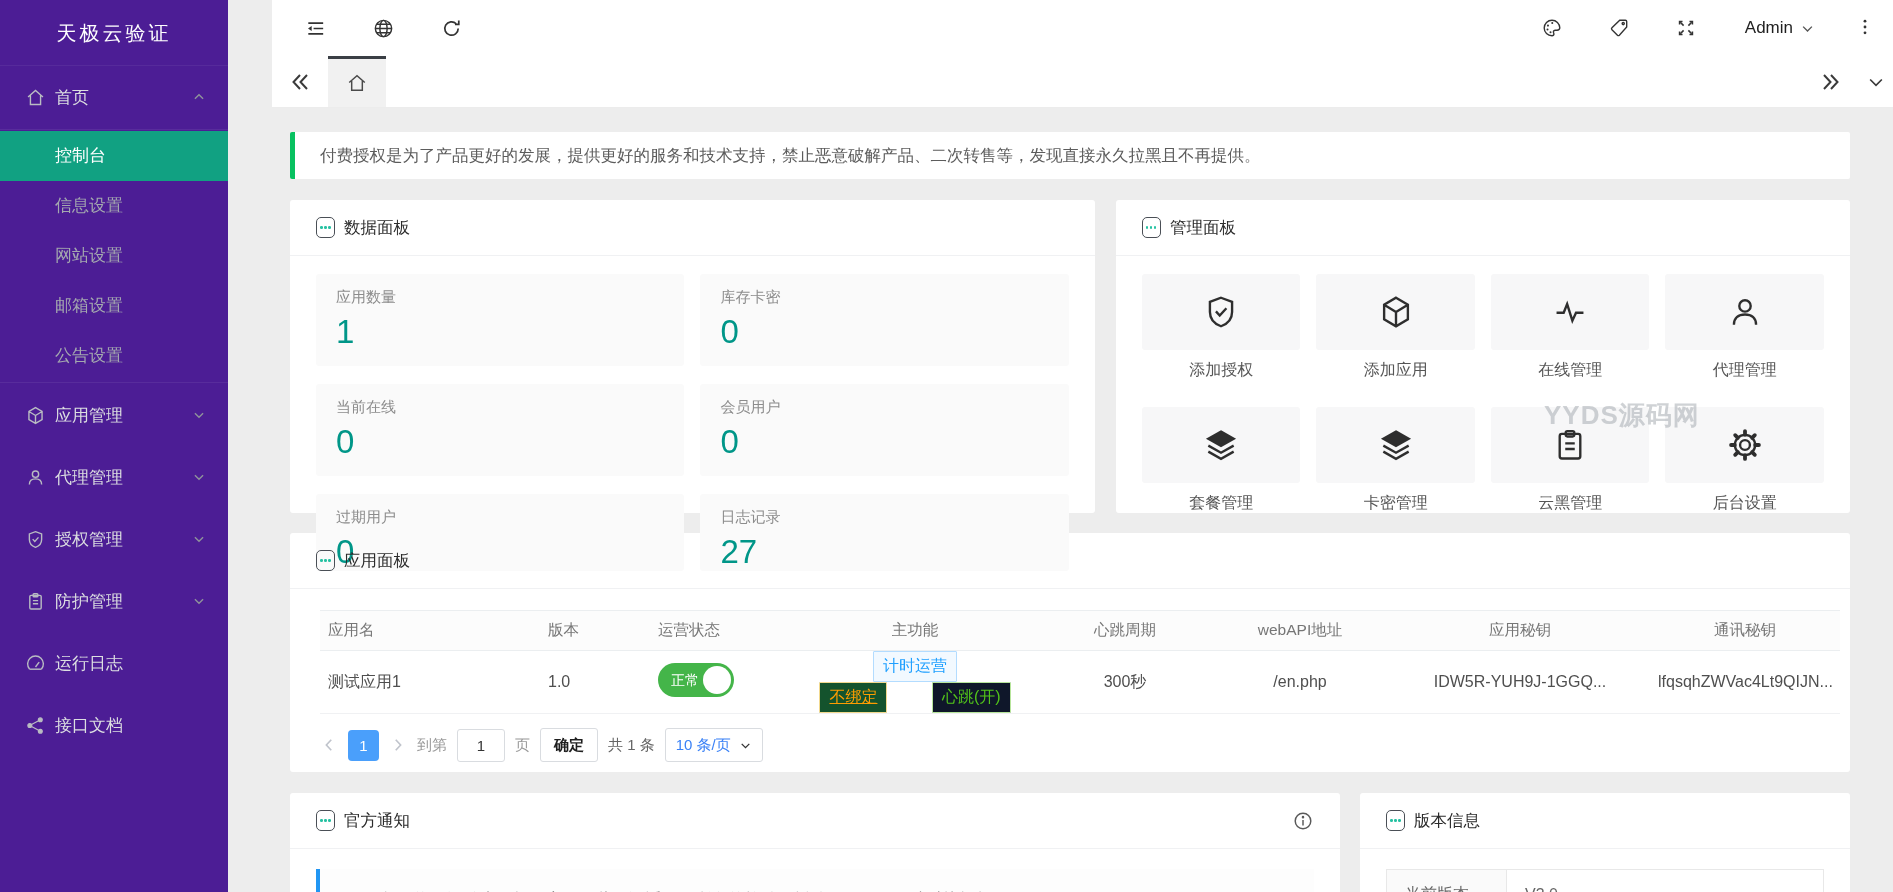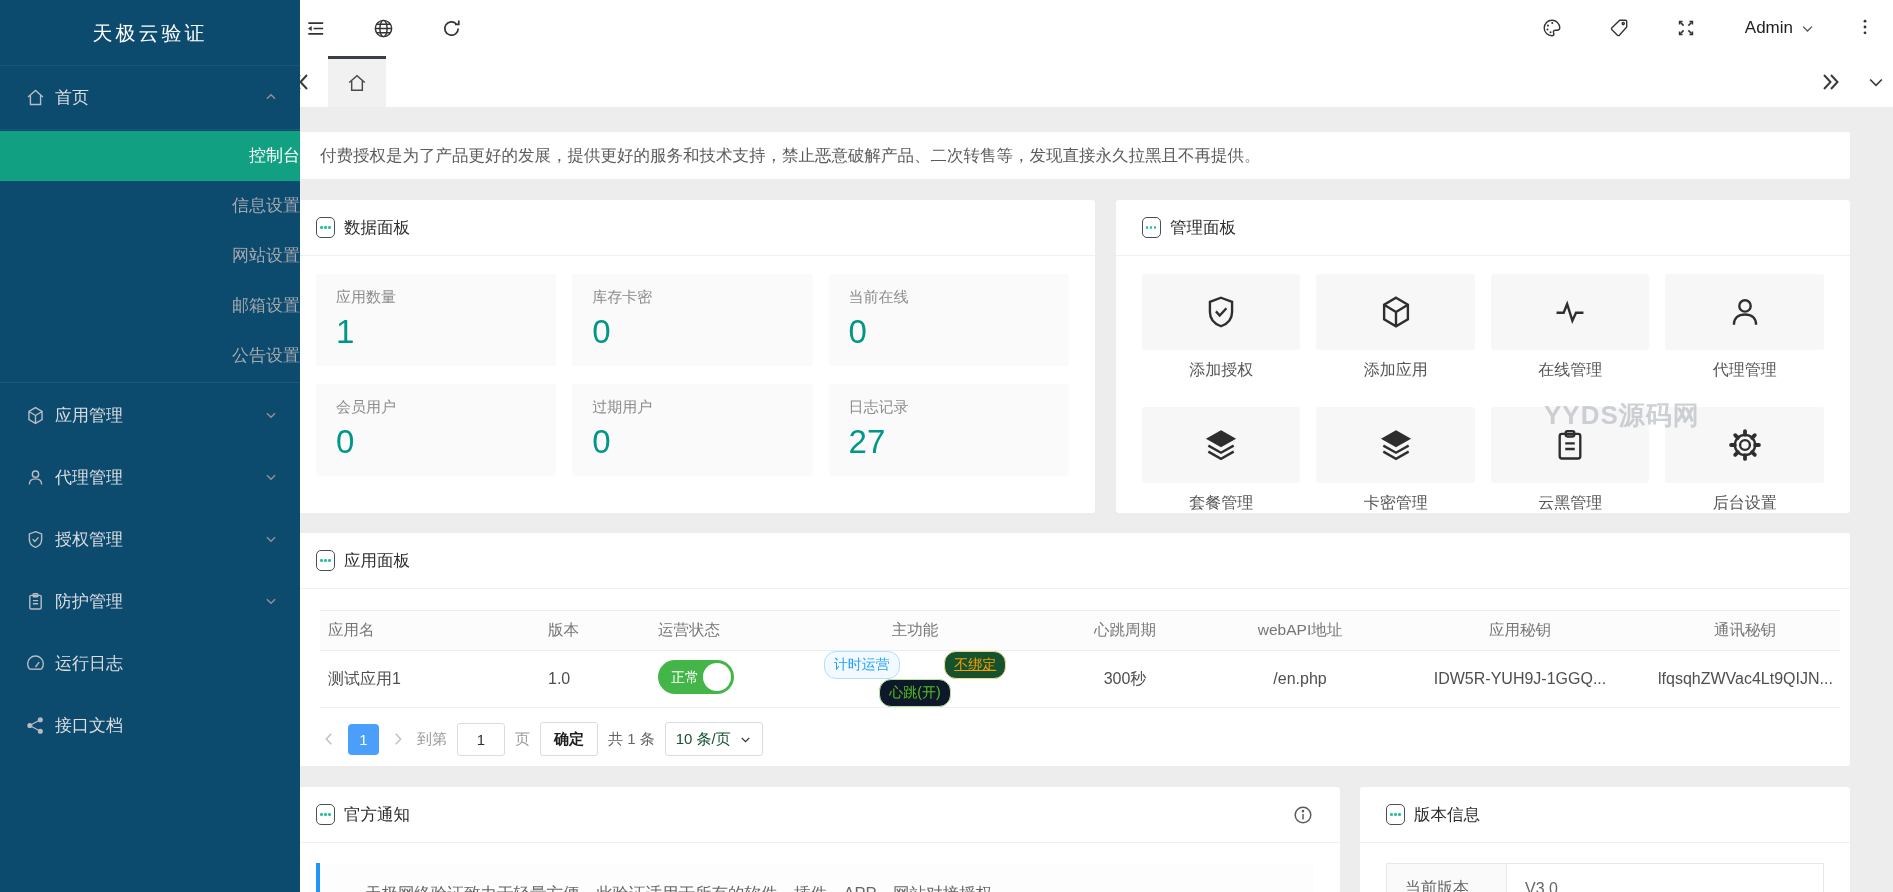--- a/index.html
+++ b/index.html
@@ -1,27 +1,27 @@
 <!DOCTYPE html>
 <html><head>
 <meta charset="utf-8">
 <style>
   * { margin:0; padding:0; box-sizing:border-box; }
   html,body { width:1893px; height:892px; overflow:hidden; }
   body { font-family:"Liberation Sans","DejaVu Sans",sans-serif; background:#ededed; }
   .page { position:relative; width:1893px; height:892px; overflow:hidden; }
 
   
-  .sidebar { position:absolute; left:0; top:0; width:300px; height:892px; background:#0c4a6e; z-index:5; }
+  .sidebar { position:absolute; left:0; top:0; width:228px; height:892px; background:#4c1d95; z-index:5; }
   .logo { height:66px; line-height:66px; text-align:center; color:#fefefe; font-size:20px; letter-spacing:3px; border-bottom:1px solid rgba(255,255,255,.06); }
   .s-item { height:62px; display:flex; align-items:center; padding:0 22px 0 25px; color:#dcdee1; font-size:17px; cursor:pointer; }
   .s-item .s-ico { width:21px; height:21px; margin-right:9px; color:#b9bcc2; flex:none; }
   .s-item .chev { margin-left:auto; width:14px; height:14px; color:#8f939b; }
   .s-sub { }
-  .s-subitem { height:50px; line-height:50px; padding-left:55px; color:#a4a8af; font-size:17px; cursor:pointer;text-align:right; }
+  .s-subitem { height:50px; line-height:50px; padding-left:55px; color:#a4a8af; font-size:17px; cursor:pointer; }
   .s-subitem.active { background:#11a182; color:#fff; }
   .s-div { border-top:1px solid rgba(255,255,255,.07); margin:1px 0; }
   svg { display:block; }
 
   
   .tophdr { position:absolute; left:272px; top:0; width:1621px; height:56px; background:#fff; display:flex; align-items:center; padding:0 18px 0 32px; }
   .tico { width:23px; height:23px; color:#333; margin-right:45px; cursor:pointer; }
   .tophdr .spacer { flex:1; }
   .rico { width:22px; height:22px; color:#333; margin-left:45px; cursor:pointer; }
   .userbox { display:flex; align-items:center; margin-left:48px; cursor:pointer; color:#1f1f1f; font-size:17px; }
@@ -44,21 +44,21 @@
   .panel { background:#fff; border-radius:3px; }
   .p-hdr { height:56px; display:flex; align-items:center; padding:0 26px; border-bottom:1px solid #f0f1f3; font-size:16.5px; color:#2b2b2b; }
   .p-ico { width:19px; height:21px; border:1.5px solid #4a4f56; border-radius:5px; margin-right:9px; position:relative; flex:none; }
   .p-ico i { position:absolute; top:8px; width:2.5px; height:2.5px; border-radius:50%; background:#27c2a3; }
   .p-ico i:nth-child(1){left:3px;} .p-ico i:nth-child(2){left:7px;} .p-ico i:nth-child(3){left:11px;}
   .p-hdr .hspacer { flex:1; }
   .info-ico { width:22px; height:22px; color:#5a5a5a; cursor:pointer; }
 
   
   .dpanel { width:830px; height:313px; }
-  .statgrid { display:grid; grid-template-columns:repeat(3,1fr); grid-template-rows:92px 92px; gap:18px 16px; padding:18px 26px; }
+  .statgrid { display:grid; grid-template-columns:repeat(2,1fr); grid-template-rows:92px 92px; gap:18px 16px; padding:18px 26px; }
   .stat { background:#fafafa; border-radius:3px; padding:14px 20px 0; }
   .stat .lb { font-size:15px; color:#8c8c8c; }
   .stat .num { font-size:33px; color:#009688; margin-top:6px; font-weight:400; }
 
   
   .mpanel { width:757px; height:313px; position:relative; }
   .mgrid { display:grid; grid-template-columns:repeat(4,1fr); gap:26px 16px; padding:18px 26px 0; }
   .maction { text-align:center; cursor:pointer; }
   .mtile { height:76px; background:#f7f7f8; border-radius:3px; display:flex; align-items:center; justify-content:center; color:#2e2e2e; }
   .mtile svg { width:38px; height:38px; }
@@ -68,32 +68,32 @@
 
   
   .apanel { width:1560px; margin-top:20px; padding-bottom:10px; }
   .atable { width:1500px; margin:21px 30px 0; border-collapse:collapse; table-layout:fixed; }
   .atable th { font-weight:normal; font-size:15.5px; color:#767676; height:40px; border-top:1px solid #ebeef0; border-bottom:1px solid #ebeef0; background:#fcfcfc; padding:0 8px; }
   .atable td { font-size:16px; color:#4f4f4f; height:56px; border-bottom:1px solid #f0f1f3; padding:0 8px; }
   .col-l { text-align:left; } .col-c { text-align:center; }
   .toggle { width:76px; height:34px; background:#44b549; border-radius:17px; position:relative; display:inline-block; cursor:pointer; }
   .toggle .t-lb { position:absolute; left:13px; top:0; line-height:34px; color:#fff; font-size:14px; }
   .toggle .knob { position:absolute; right:3px; top:3px; width:28px; height:28px; border-radius:50%; background:#fff; }
-  .badge { display:inline-block; font-size:14px; padding:4px 9px; border-radius:12px; margin:0 20px; }
+  .badge { display:inline-block; font-size:16px; padding:4px 9px; border-radius:1px; margin:0 20px; }
   .b-blue  { color:#1e9fff; background:#f2f9ff; border:1px solid #b3dcff; }
   .b-orange{ color:#ff9c00; background:#14532d; border:1px solid #f2d98e;text-decoration:underline; }
   .b-green { color:#52c41a; background:#0f172a; border:1px solid #b7e59b;text-align:center; }
 
   .pagebar { display:flex; align-items:center; gap:10px; margin:14px 0 0 30px; font-size:15px; color:#999; }
   .pg-arrow { width:18px; height:18px; color:#c0c4cc; cursor:pointer; }
   .pg-num { width:31px; height:31px; background:#4a9ffb; color:#fff; border-radius:4px; text-align:center; line-height:31px; font-size:15px; cursor:pointer; }
   .pg-input { width:48px; height:33px; border:1px solid #d9dce0; border-radius:3px; text-align:center; font-size:15px; color:#333; background:#fff; font-family:inherit; }
   .pg-btn { height:34px; padding:0 13px; border:1px solid #d9dce0; border-radius:3px; background:#fff; font-size:15px; color:#1f1f1f; font-weight:bold; cursor:pointer; font-family:inherit; }
   .pg-total { color:#666; }
-  .pg-select { height:34px; border:1px solid #d9dce0; border-radius:3px; background:#fff; display:flex; align-items:center; padding:0 10px; color:#14532d; cursor:pointer; gap:8px; }
+  .pg-select { height:34px; border:1px solid #d9dce0; border-radius:3px; background:#fff; display:flex; align-items:center; padding:0 10px; color:#3b82f6; cursor:pointer; gap:8px; }
   .pg-select .dn { width:13px; height:13px; color:#333; }
 
   
   .bottomrow { display:flex; gap:20px; margin-top:21px; align-items:flex-start; }
   .npanel { width:1050px; height:240px; }
   .quote { margin:20px 26px; background:#fdfdfd; border-left:4px solid #2196f3; padding:20px 0 20px 45px; font-size:16.5px; color:#666; }
   .vpanel { width:490px; height:240px; }
   .vtable { margin:20px 26px 0; border:1px solid #e8e8e8; border-collapse:collapse; width:438px; }
   .vtable td { border:1px solid #e8e8e8; font-size:16px; color:#666; padding:14px 18px; }
   .vtable .vh { background:#fafafa; width:120px; }

